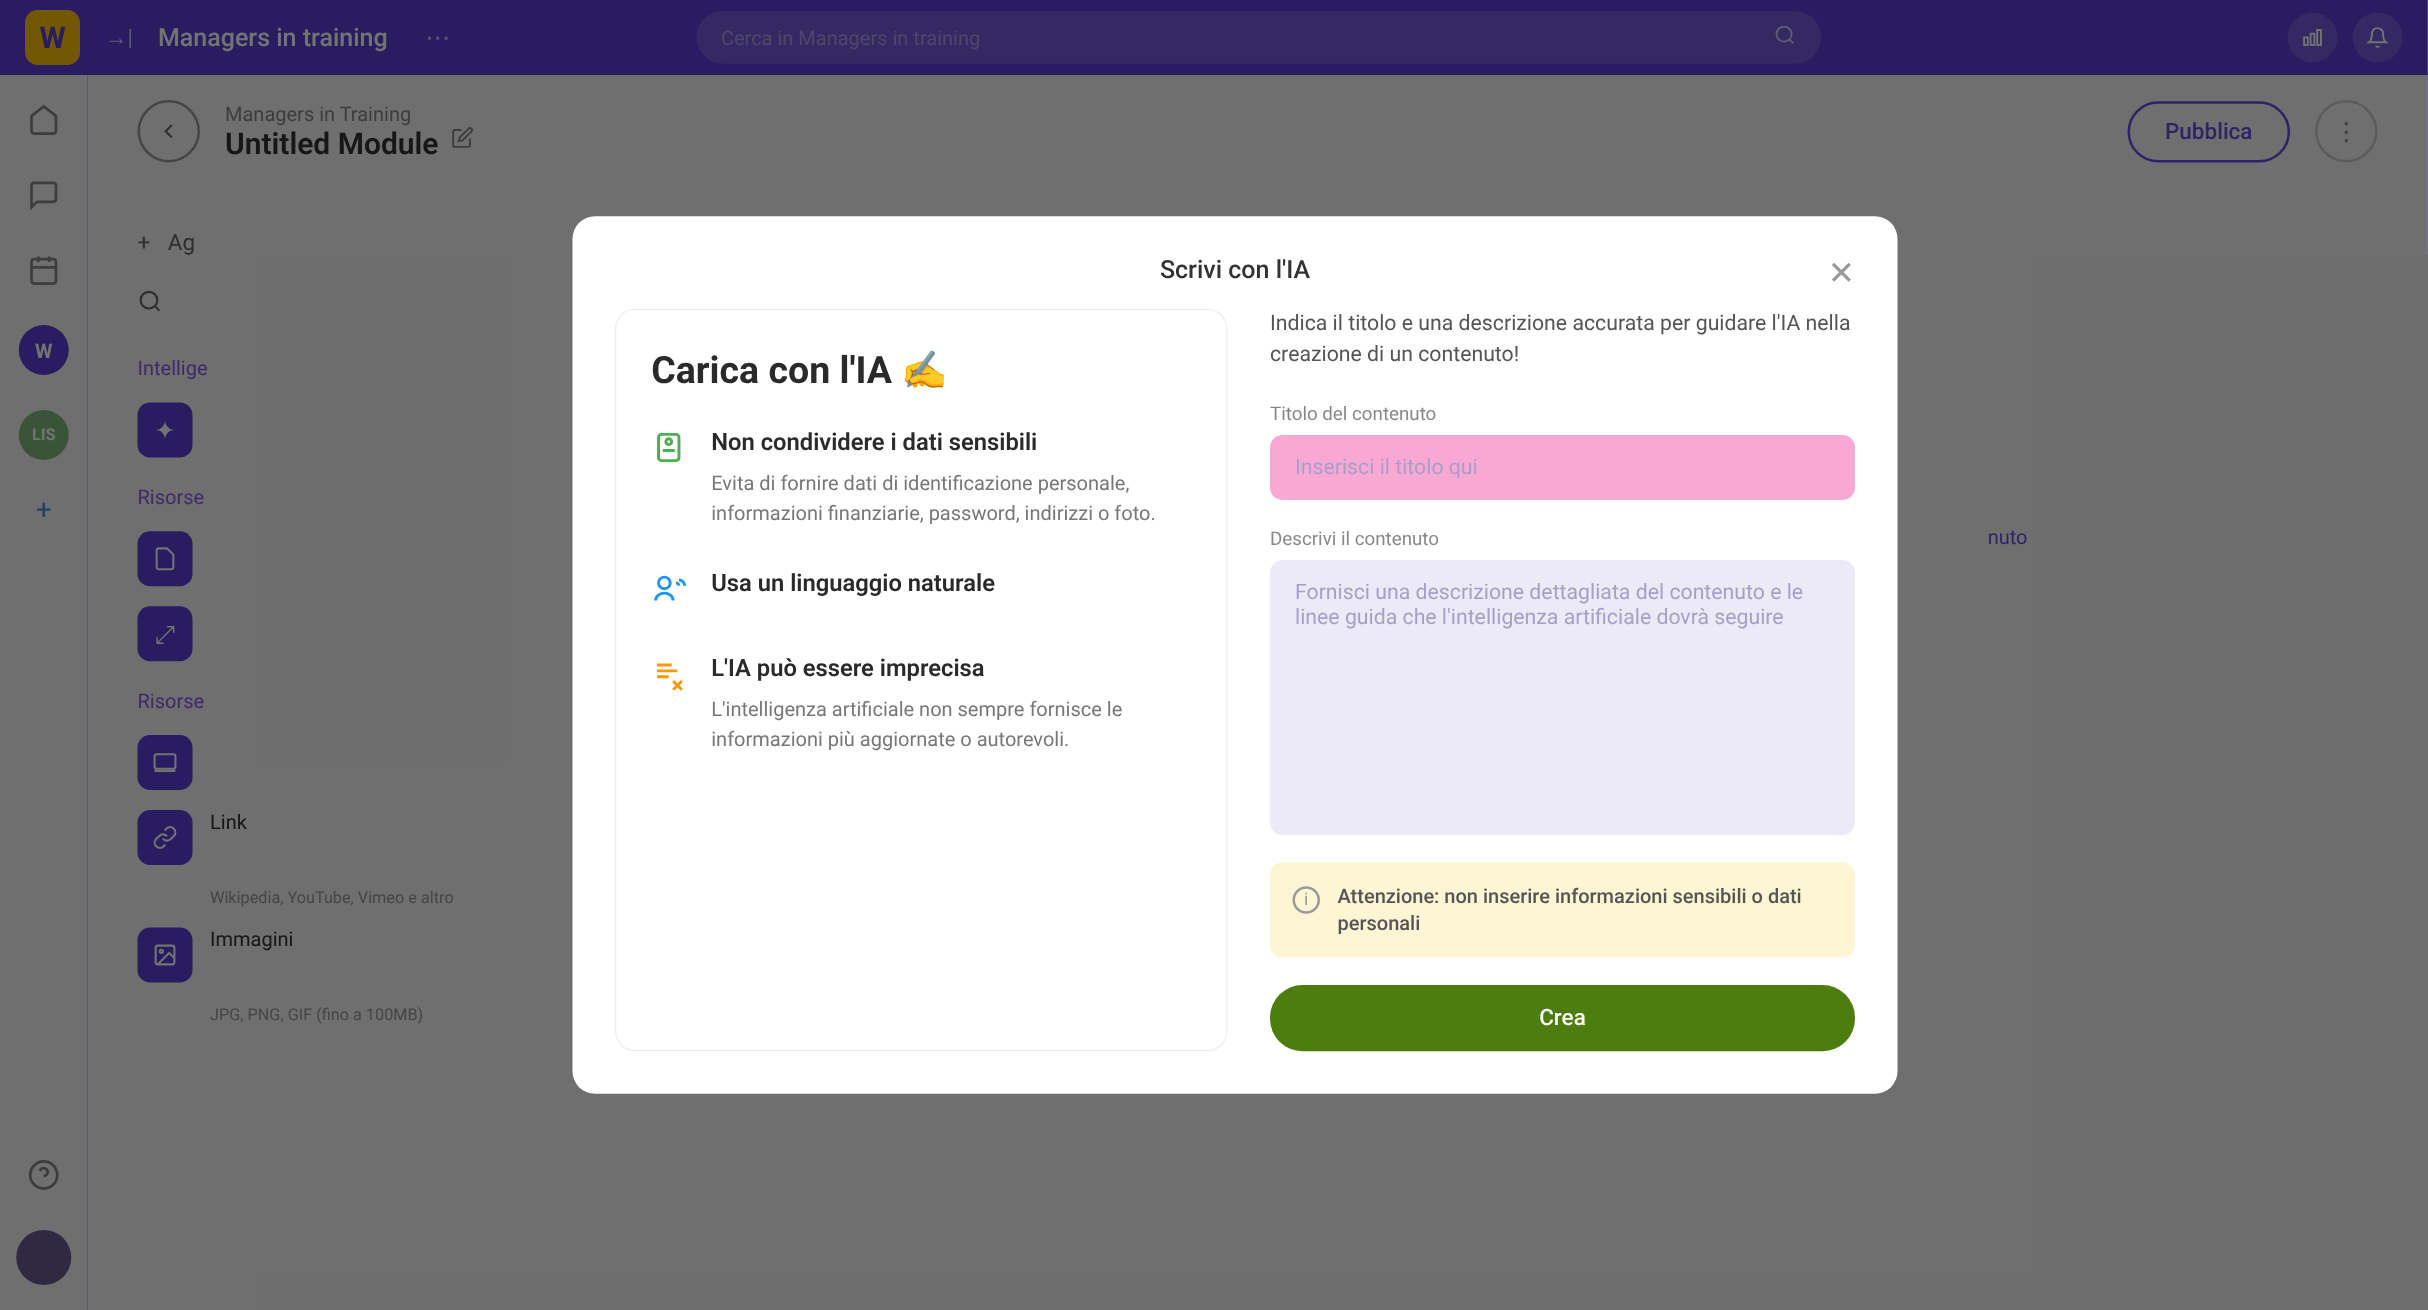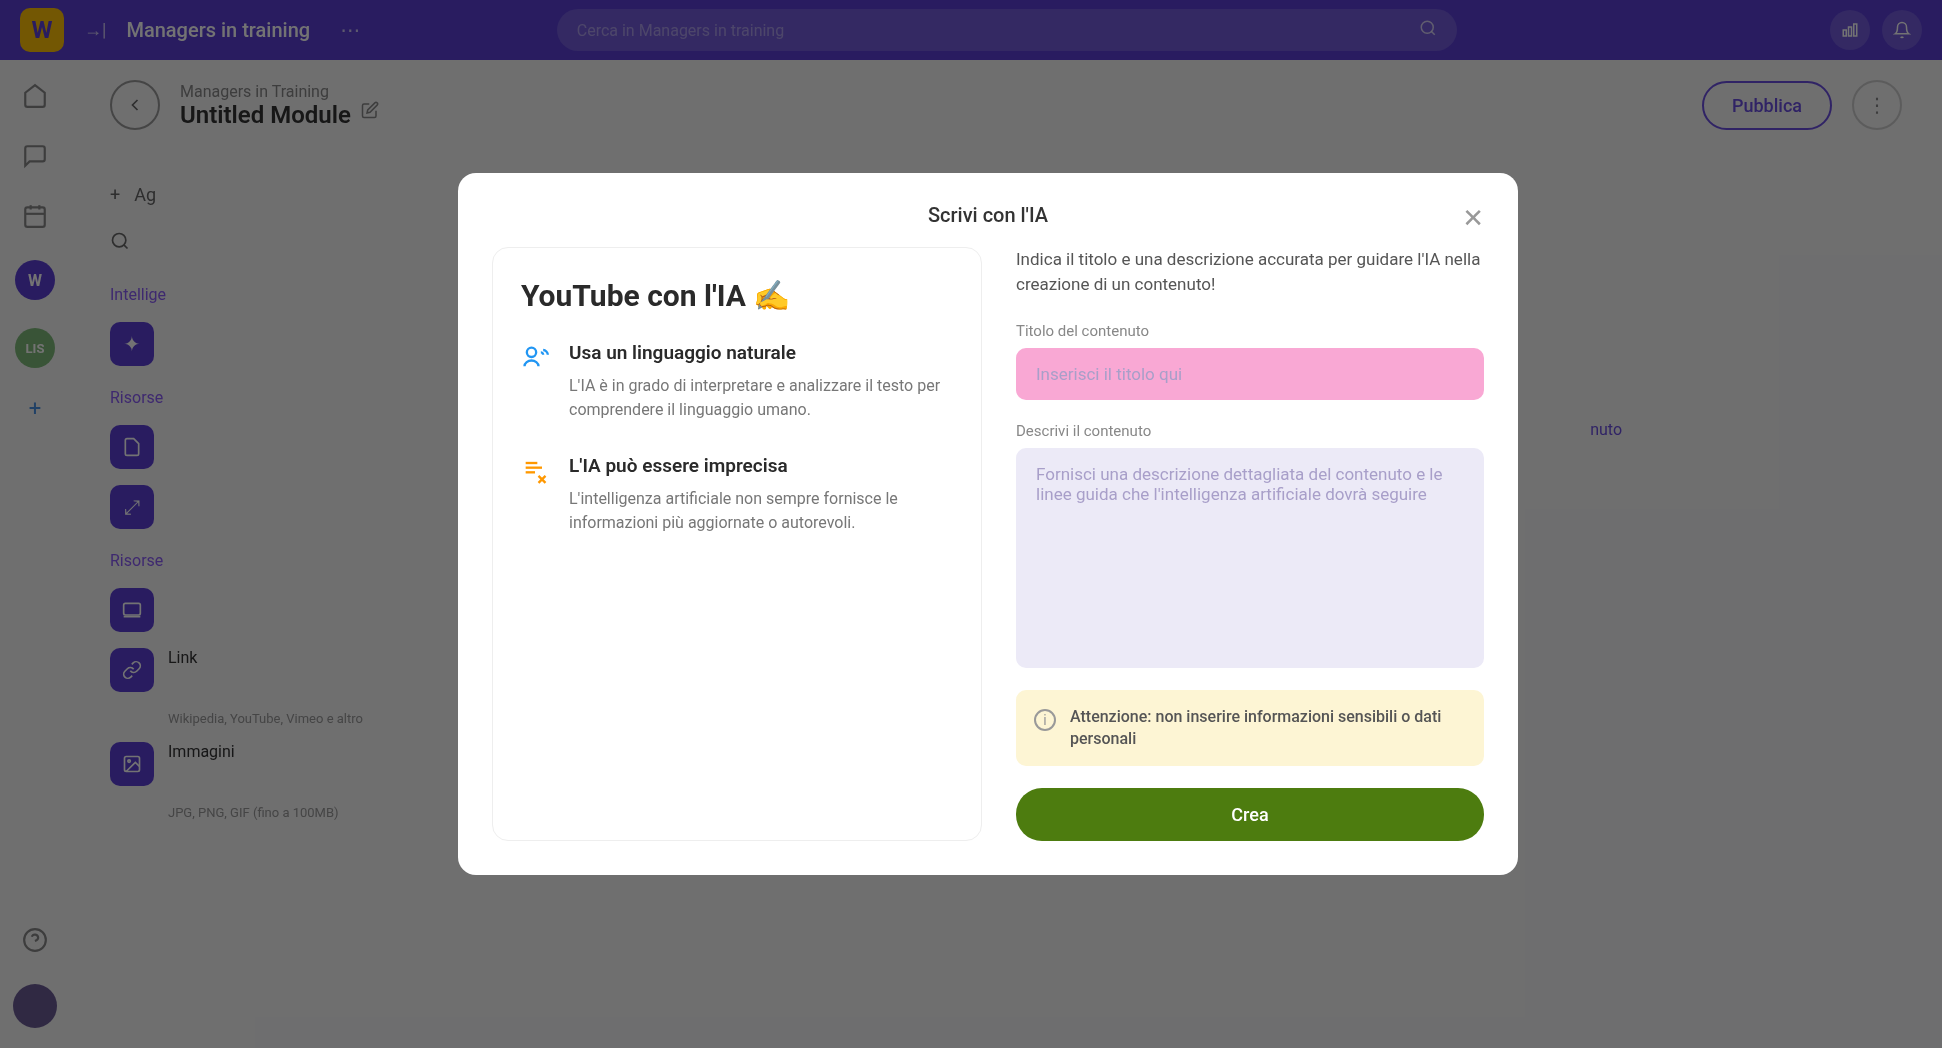--- a/index.html
+++ b/index.html
@@ -234,32 +234,44 @@
 </div>
 
 <div class="overlay">
   <div class="modal">
     <div class="modal-header">
       <span class="modal-title">Scrivi con l'IA</span>
       <span class="modal-close">✕</span>
     </div>
     <div class="modal-body">
       <div class="modal-left">
-        <div class="left-heading">YouTube con l'IA  ✍️</div>
+        <div class="left-heading">Carica con l'IA  ✍️</div>
+        <div class="guideline">
+          <div class="guideline-icon green">
+            <svg width="28" height="28" viewBox="0 0 24 24" fill="none" stroke="currentColor" stroke-width="2">
+                <rect x="5" y="3" width="14" height="18" rx="2"></rect>
+                <circle cx="12" cy="8" r="2"></circle>
+                <path d="M8 14h8"></path>
+              </svg>
+          </div>
+          <div>
+            <div class="guideline-title">Non condividere i dati sensibili</div>
+            <div class="guideline-desc">Evita di fornire dati di identificazione personale, informazioni finanziarie, password, indirizzi o foto.</div>
+          </div>
+        </div>
         <div class="guideline">
           <div class="guideline-icon blue">
             <svg width="28" height="28" viewBox="0 0 24 24" fill="none" stroke="currentColor" stroke-width="2">
                 <circle cx="9" cy="8" r="4"></circle>
                 <path d="M3 20c0-3 3-5 6-5s6 2 6 5"></path>
                 <path d="M17 8c1 0 2 1 2 2M19 6c2 0 4 2 4 4"></path>
               </svg>
           </div>
           <div>
             <div class="guideline-title">Usa un linguaggio naturale</div>
-            <div class="guideline-desc">L'IA è in grado di interpretare e analizzare il testo per comprendere il linguaggio umano.</div>
           </div>
         </div>
         <div class="guideline">
           <div class="guideline-icon orange">
             <svg width="28" height="28" viewBox="0 0 24 24" fill="none" stroke="currentColor" stroke-width="2">
                 <line x1="4" y1="6" x2="14" y2="6"></line>
                 <line x1="4" y1="10" x2="18" y2="10"></line>
                 <line x1="4" y1="14" x2="12" y2="14"></line>
                 <line x1="15" y1="17" x2="21" y2="23"></line>
                 <line x1="21" y1="17" x2="15" y2="23"></line>

